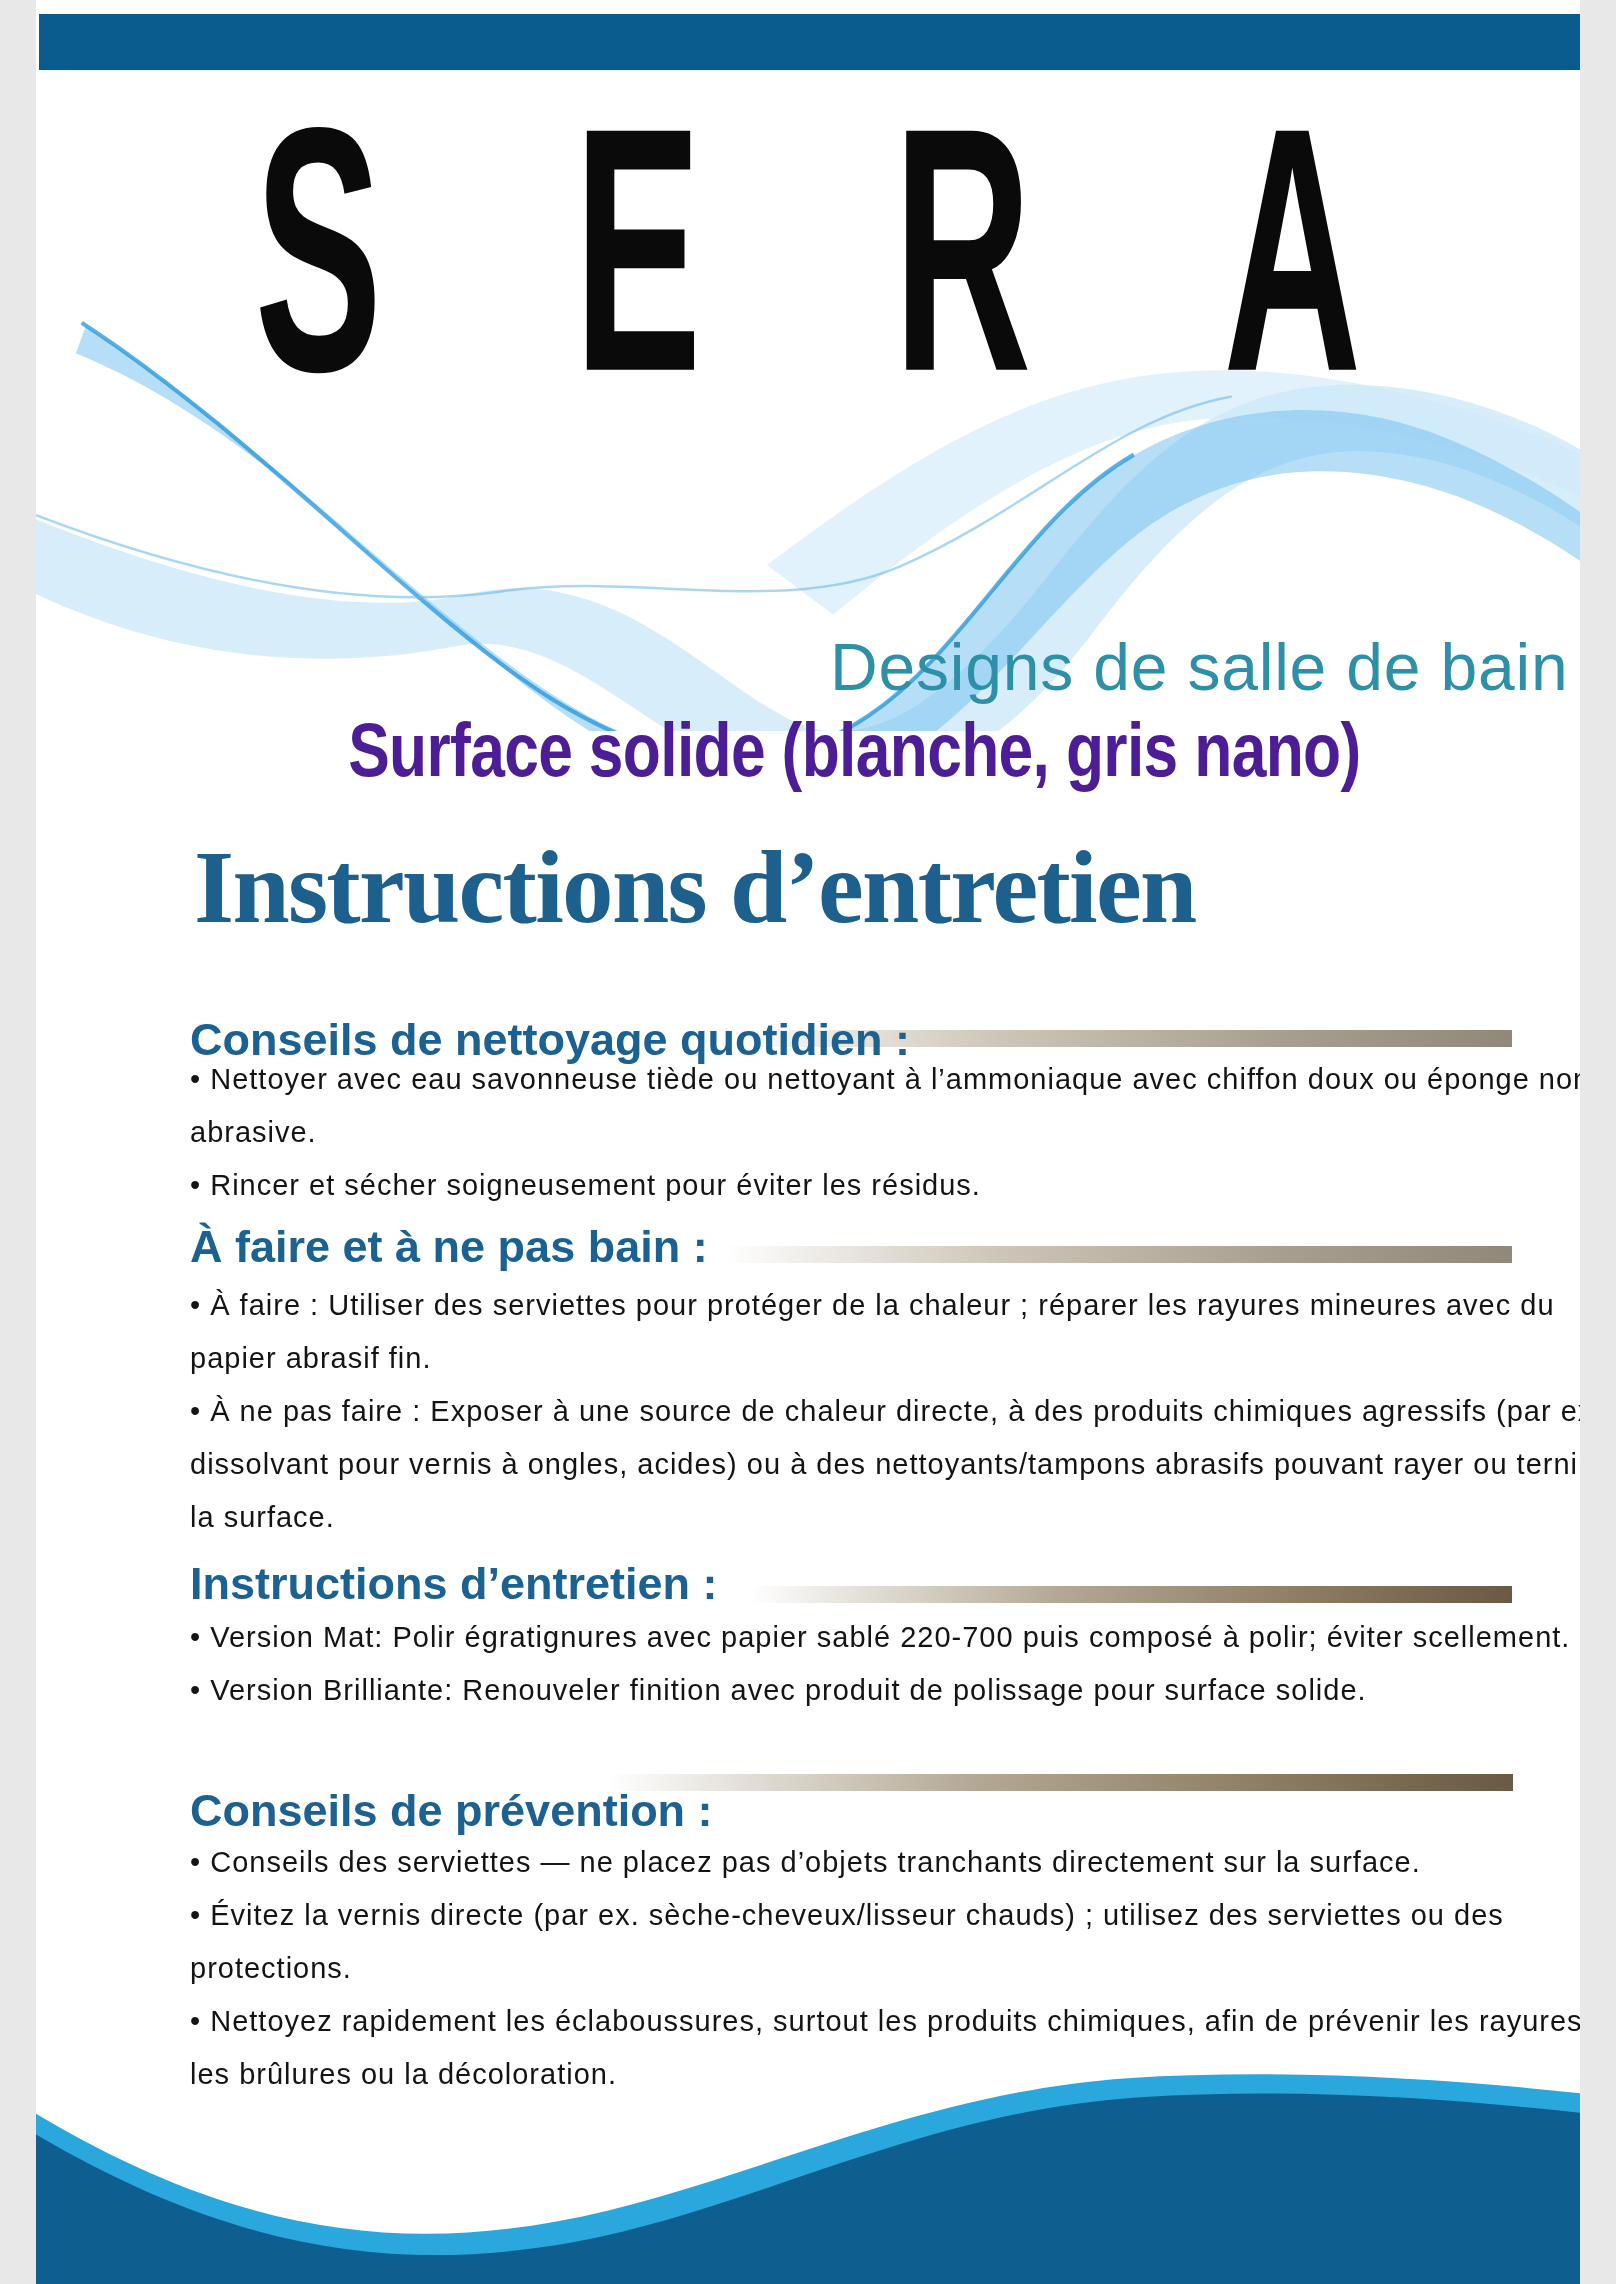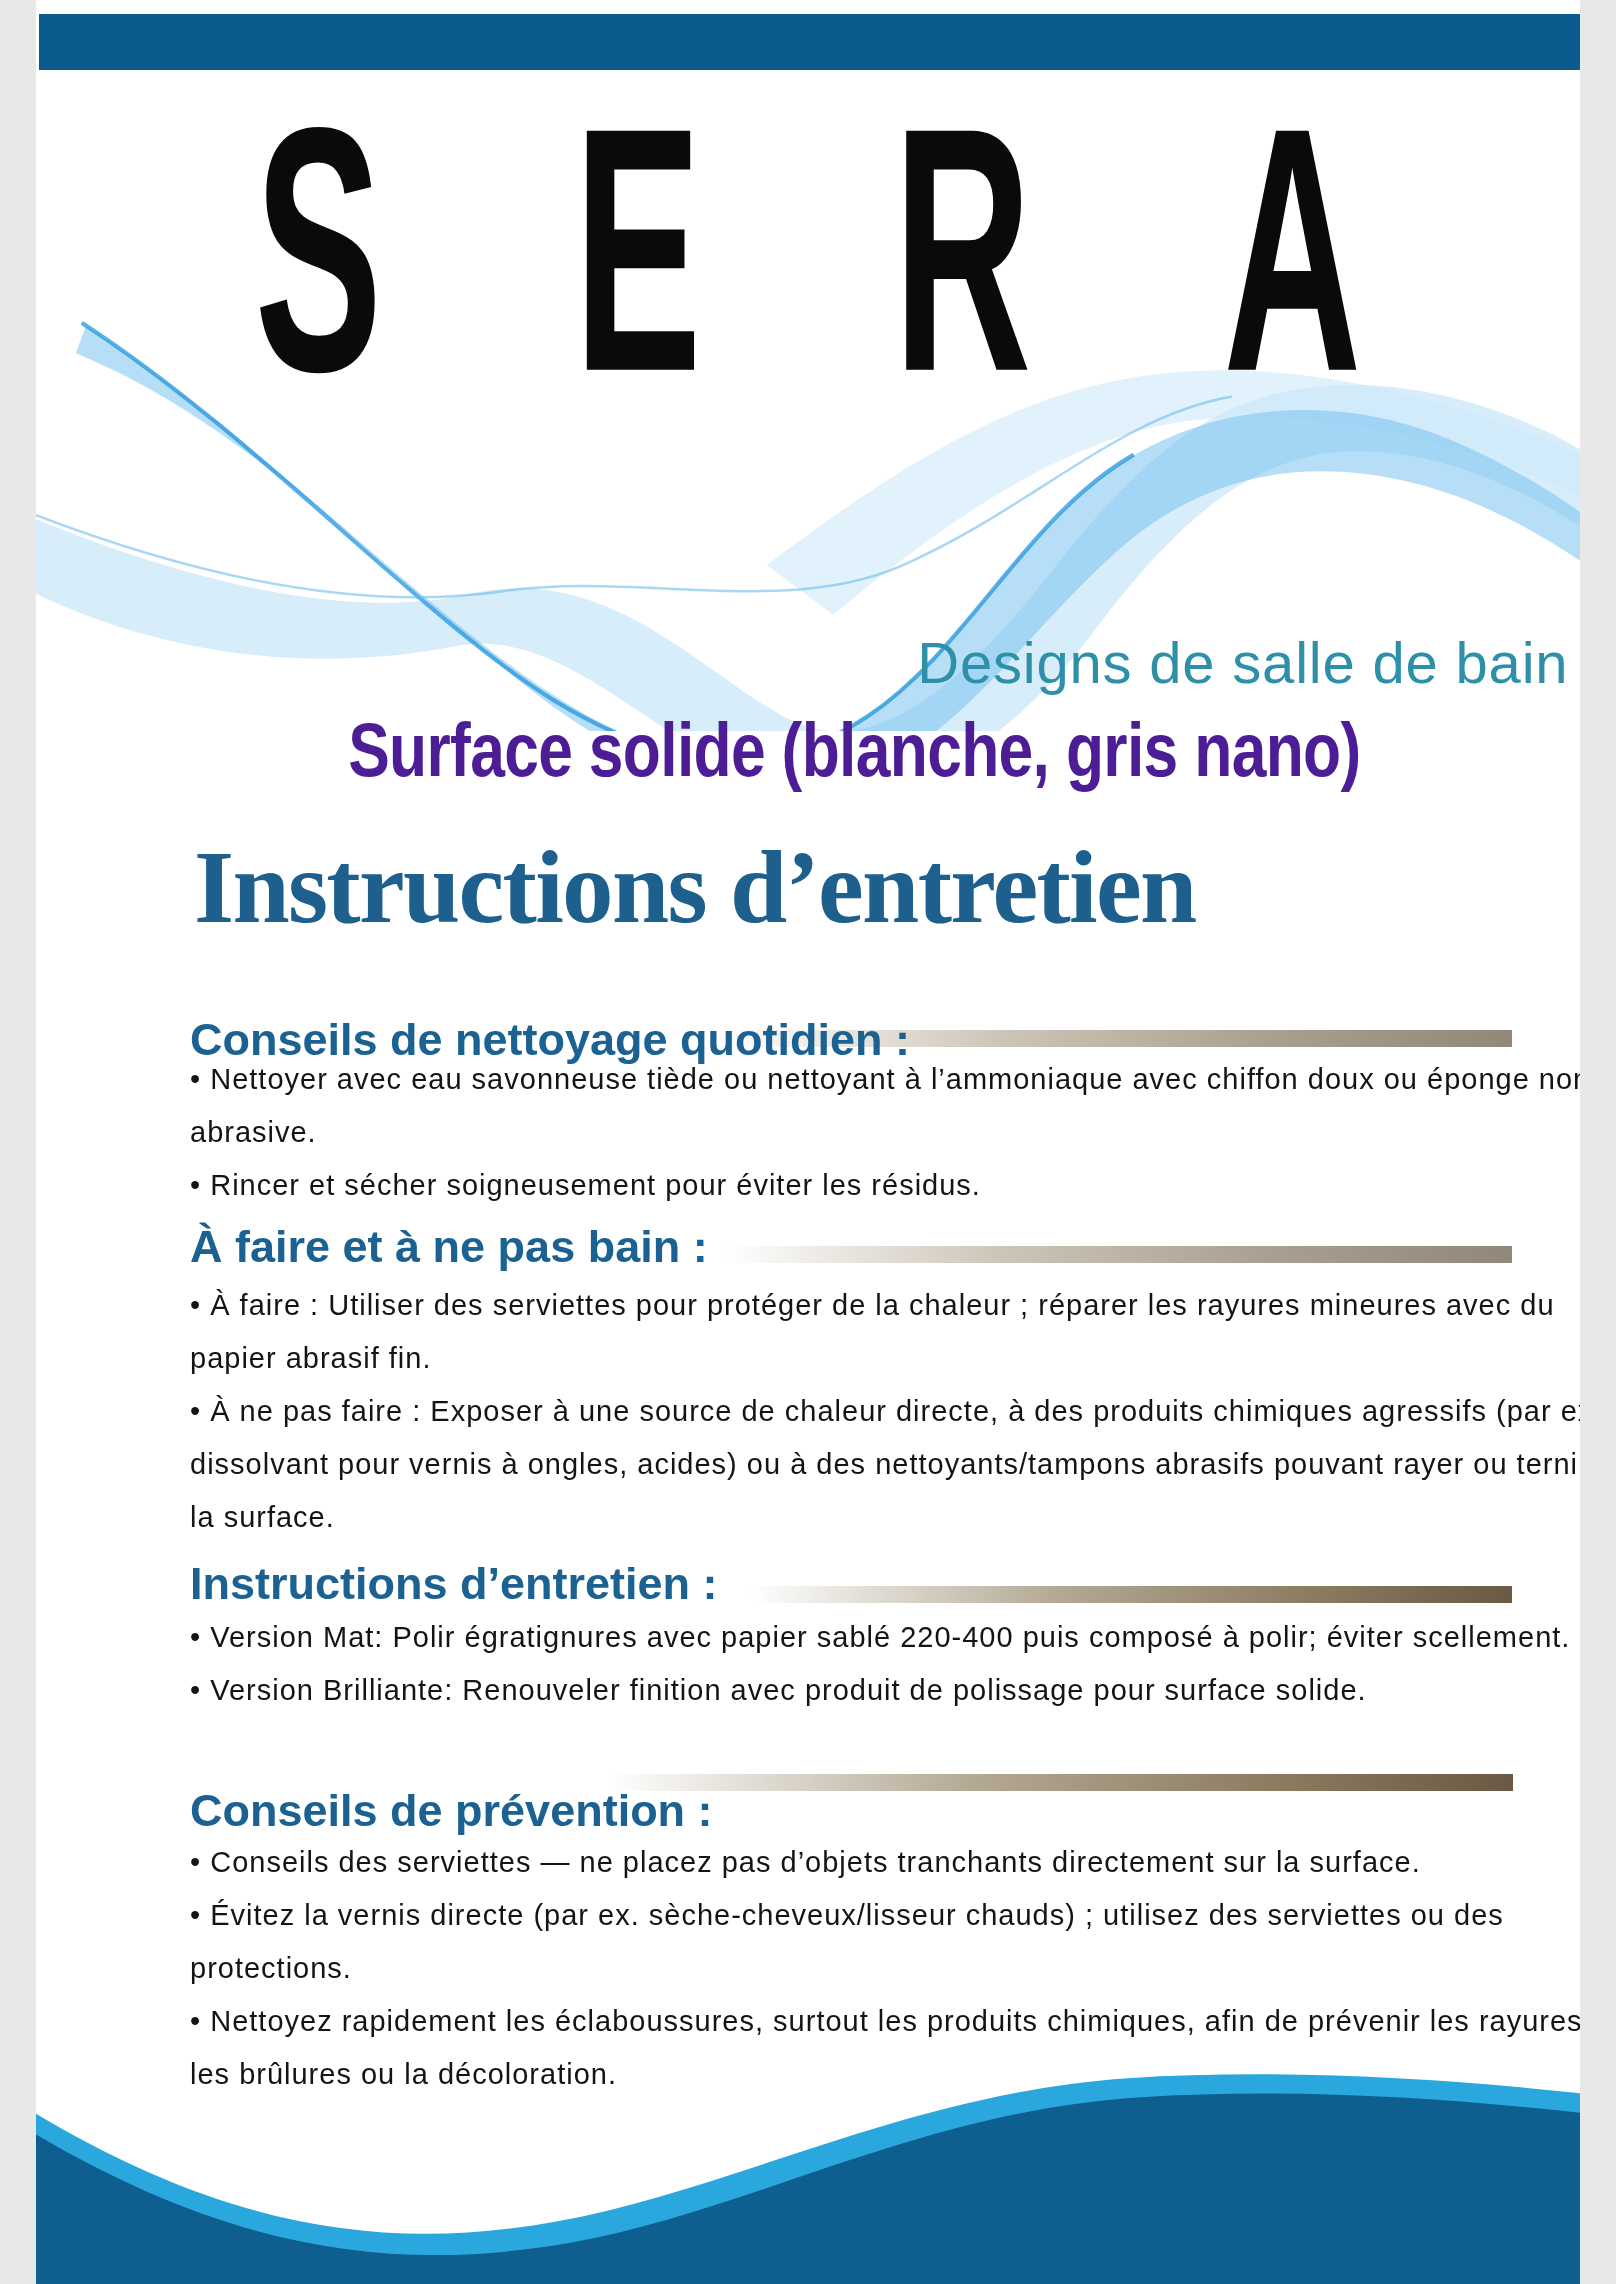--- a/index.html
+++ b/index.html
@@ -9,21 +9,21 @@
   }
   .topbar{position:absolute;left:2.5px;top:14px;right:0;height:56px;background:#0b5c8e;}
   .logo{
     position:absolute;top:75px;left:0;right:0;text-align:center;
     font-size:191px;font-weight:700;color:#0a0a0a;line-height:1;
     transform:scaleY(1.82);transform-origin:top center;white-space:nowrap;
   }
   .logo-inner{display:inline-block;letter-spacing:192px;margin-right:-192px;}
   .wave{position:absolute;top:316px;left:0;width:1616px;height:415px;}
   .tagline{
-    position:absolute;top:629px;right:11.6px;font-size:58px;color:#2d8fa8;
+    position:absolute;top:629px;right:11.6px;font-size:66px;color:#2d8fa8;
     letter-spacing:0.8px;white-space:nowrap;
   }
   .subtitle{
     position:absolute;top:708px;left:0;right:0;text-align:center;
     font-size:76px;font-weight:700;color:#4c1d95;line-height:83px;white-space:nowrap;
   }
   .subtitle-inner{
     display:inline-block;transform:scaleX(0.82);transform-origin:center;
     position:relative;left:46px;letter-spacing:-0.8px;
   }
@@ -82,21 +82,21 @@
   <div class="bar taupe" style="top:1246px;left:689px;width:787px;"></div>
   <div class="sec-heading" style="top:1219px;">À faire et à ne pas bain :</div>
   <div class="bullets" style="top:1279px;">
     <p>• À faire : Utiliser des serviettes pour protéger de la chaleur ; réparer les rayures mineures avec du papier abrasif fin.</p>
     <p>• À ne pas faire : Exposer à une source de chaleur directe, à des produits chimiques agressifs (par ex. dissolvant pour vernis à ongles, acides) ou à des nettoyants/tampons abrasifs pouvant rayer ou ternir la surface.</p>
   </div>
 
   <div class="bar brown" style="top:1586px;left:714px;width:762px;"></div>
   <div class="sec-heading" style="top:1556px;">Instructions d’entretien :</div>
   <div class="bullets" style="top:1611px;">
-    <p>• Version Mat: Polir égratignures avec papier sablé 220-400 puis composé à polir; éviter scellement.</p>
+    <p>• Version Mat: Polir égratignures avec papier sablé 220-700 puis composé à polir; éviter scellement.</p>
     <p>• Version Brilliante: Renouveler finition avec produit de polissage pour surface solide.</p>
   </div>
 
   <div class="bar brown" style="top:1774px;left:573px;width:904px;"></div>
   <div class="sec-heading" style="top:1783px;">Conseils de prévention :</div>
   <div class="bullets" style="top:1836px;">
     <p>• Conseils des serviettes — ne placez pas d’objets tranchants directement sur la surface.</p>
     <p>• Évitez la vernis directe (par ex. sèche-cheveux/lisseur chauds) ; utilisez des serviettes ou des protections.</p>
     <p>• Nettoyez rapidement les éclaboussures, surtout les produits chimiques, afin de prévenir les rayures, les brûlures ou la décoloration.</p>
   </div>

